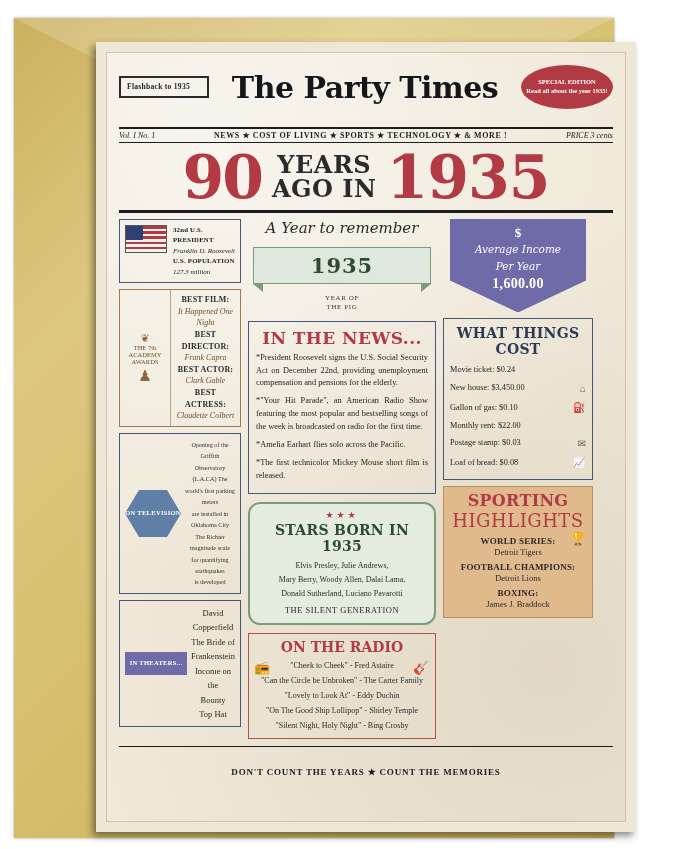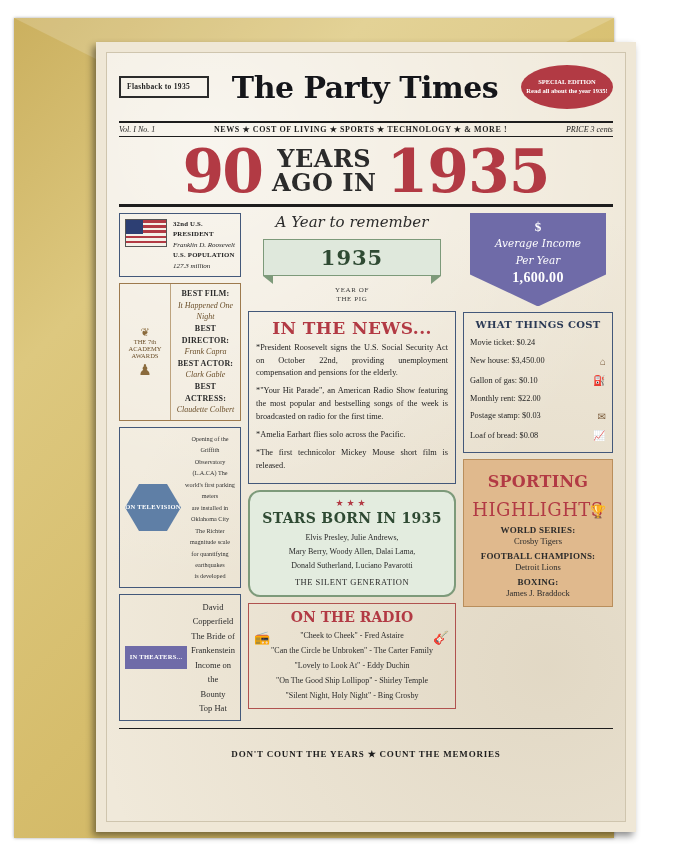--- a/index.html
+++ b/index.html
@@ -52,41 +52,41 @@
     flex:1;text-align:center;font-family:"DejaVu Serif",serif;
     font-weight:bold;font-size:30px;letter-spacing:-0.5px;color:#15161a;
     text-shadow:0 1px 0 rgba(255,255,255,.5);
   }
   .special{
     width:92px;height:44px;border-radius:50%;
     background:#b23a44;color:#fff;font-size:6.5px;line-height:1.35;
     display:flex;flex-direction:column;align-items:center;justify-content:center;
     text-align:center;font-weight:bold;padding:2px 4px;box-sizing:border-box;
   }
-  .rules{border-top:2px solid #1d1d1d;border-bottom:1px solid #1d1d1d;margin-top:12px;padding:2px 0;}
+  .rules{border-top:2px solid #1d1d1d;border-bottom:1px solid #1d1d1d;margin-top:18px;padding:2px 0;}
   .ruleline{display:flex;align-items:center;justify-content:space-between;font-size:8px;color:#1d1d1d;}
   .ruleline .vol{font-style:italic;}
   .ruleline .mid{letter-spacing:.6px;font-weight:bold;font-size:8px;}
   .ruleline .price{font-style:italic;}
 
   
   .headline{
     display:flex;align-items:center;justify-content:center;gap:10px;
     margin:8px 0 6px;color:#b23a44;font-family:"DejaVu Serif",serif;font-weight:bold;
   }
   .h-90{font-size:60px;line-height:.88;letter-spacing:-2px;}
   .h-mid{font-size:24px;line-height:1.0;text-align:center;color:#2b2b2b;letter-spacing:.5px;}
   .h-1935{font-size:60px;line-height:.88;letter-spacing:-1px;}
   .hr-thick{border-top:3px solid #1d1d1d;margin-bottom:6px;}
 
   
   .cols{display:flex;gap:7px;}
   .col{display:flex;flex-direction:column;gap:6px;}
   .col-l{width:122px;}
-  .col-c{width:208px;}
+  .col-c{width:188px;gap:8px;}
   .col-r{width:150px;}
 
   .box{border:1.5px solid #3c4f6b;padding:5px;box-sizing:border-box;}
   .box.blue{border-color:#43587a;}
   .center{text-align:center;}
 
   
   .pres{display:flex;gap:6px;align-items:flex-start;font-size:7px;font-style:italic;color:#222;}
   .flag{width:40px;height:26px;position:relative;flex:none;border:1px solid #555;}
   .flag .stripes{position:absolute;inset:0;background:repeating-linear-gradient(to bottom,#b23a44 0 2.6px,#f4f1e8 2.6px 5.2px);}
@@ -160,26 +160,26 @@
   .shield{
     width:136px;margin:0 auto;background:#6f6ba8;color:#fff;text-align:center;
     clip-path:polygon(0 0,100% 0,100% 66%,50% 100%,0 66%);
     padding:7px 6px 20px;box-sizing:border-box;
   }
   .shield .dollar{font-size:13px;font-weight:bold;line-height:1.1;}
   .shield .ttl{font-style:italic;font-size:10.5px;line-height:1.3;margin-top:3px;font-family:"DejaVu Serif",serif;}
   .shield .amt{font-size:14px;font-weight:bold;margin-top:3px;letter-spacing:.3px;}
 
   .cost{border:1.5px solid #43587a;padding:6px;}
-  .cost h4{margin:0 0 5px;text-align:center;font-family:"DejaVu Serif",serif;font-size:10px;color:#2b3a55;letter-spacing:.3px;}
+  .cost h4{margin:0 0 5px;text-align:center;font-family:"DejaVu Serif",serif;font-size:14px;color:#2b3a55;letter-spacing:.3px;}
   .cost .row{display:flex;align-items:center;justify-content:space-between;font-size:8.3px;color:#232323;line-height:1.95;}
   .cost .row .ic{font-size:10px;color:#7a5b3a;margin-left:3px;}
 
   .sport{background:#e0b98d;border:1.5px solid #b98e5c;padding:6px 5px 8px;text-align:center;position:relative;}
-  .sport h4{margin:8px;font-family:"DejaVu Serif",serif;color:#b23a44;font-size:16px;line-height:1.05;letter-spacing:.3px;}
+  .sport h4{margin:0;font-family:"DejaVu Serif",serif;color:#b23a44;font-size:16px;line-height:1.05;letter-spacing:.3px;}
   .sport .sub{font-family:"DejaVu Serif",serif;color:#b23a44;font-size:18px;letter-spacing:.5px;}
   .sport .lbl{font-size:9px;font-weight:bold;margin-top:5px;letter-spacing:.2px;color:#2b2b2b;}
   .sport .val{font-size:8.5px;color:#2b2b2b;margin-top:1px;}
   .sport .trophy{position:absolute;right:5px;top:44px;font-size:13px;color:#6b4f2a;}
 
   .footer{
     margin-top:7px;border-top:1.5px solid #1d1d1d;padding-top:20px;text-align:center;
     font-size:9px;letter-spacing:.8px;color:#1d1d1d;font-weight:bold;
   }
 </style>
@@ -303,21 +303,21 @@
                 <span class="r"></span>
               </div>
             <div class="pig">
               <div>YEAR OF</div>
               <div>THE PIG</div>
             </div>
           </div>
 
           <div class="news">
             <h3>IN THE NEWS...</h3>
-            <p>*President Roosevelt signs the U.S. Social Security Act on October 22nd, providing unemployment compensation and pensions for the elderly.</p>
+            <p>*President Roosevelt signs the U.S. Social Security Act on December 22nd, providing unemployment compensation and pensions for the elderly.</p>
             <p>*"Your Hit Parade", an American Radio Show featuring the most popular and bestselling songs of the week is broadcasted on radio for the first time.</p>
             <p>*Amelia Earhart flies solo across the Pacific.</p>
             <p>*The first technicolor Mickey Mouse short film is released.</p>
           </div>
 
           <div class="stars">
             <div class="tri">★★★</div>
             <h4>STARS BORN IN 1935</h4>
             <div class="line">Elvis Presley, Julie Andrews,</div>
             <div class="line">Mary Berry, Woody Allen, Dalai Lama,</div>
@@ -373,21 +373,21 @@
               <span>Loaf of bread: $0.08</span>
               <span class="ic">📈</span>
             </div>
           </div>
 
           <div class="sport">
             <span class="trophy">🏆</span>
             <h4>SPORTING</h4>
             <div class="sub">HIGHLIGHTS</div>
             <div class="lbl">WORLD SERIES:</div>
-            <div class="val">Crosby Tigers</div>
+            <div class="val">Detroit Tigers</div>
             <div class="lbl">FOOTBALL CHAMPIONS:</div>
             <div class="val">Detroit Lions</div>
             <div class="lbl">BOXING:</div>
             <div class="val">James J. Braddock</div>
           </div>
 
         </div>
       </div>
 
       <div class="footer">DON'T COUNT THE YEARS  ★  COUNT THE MEMORIES</div>

